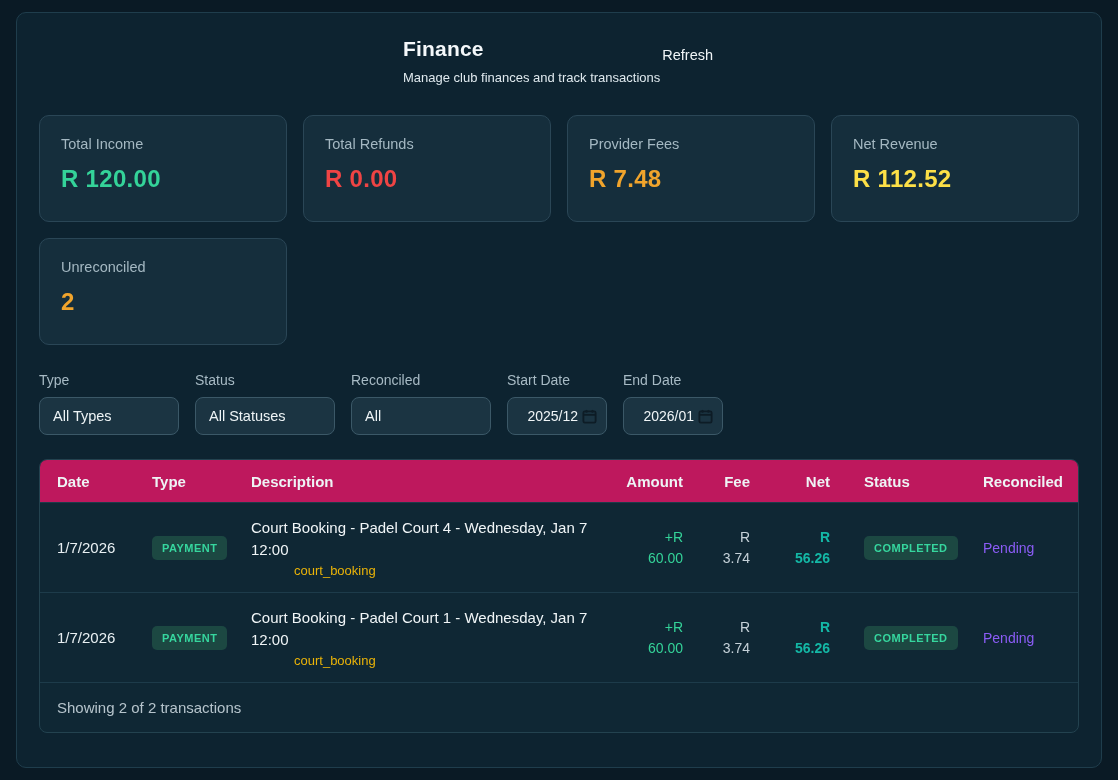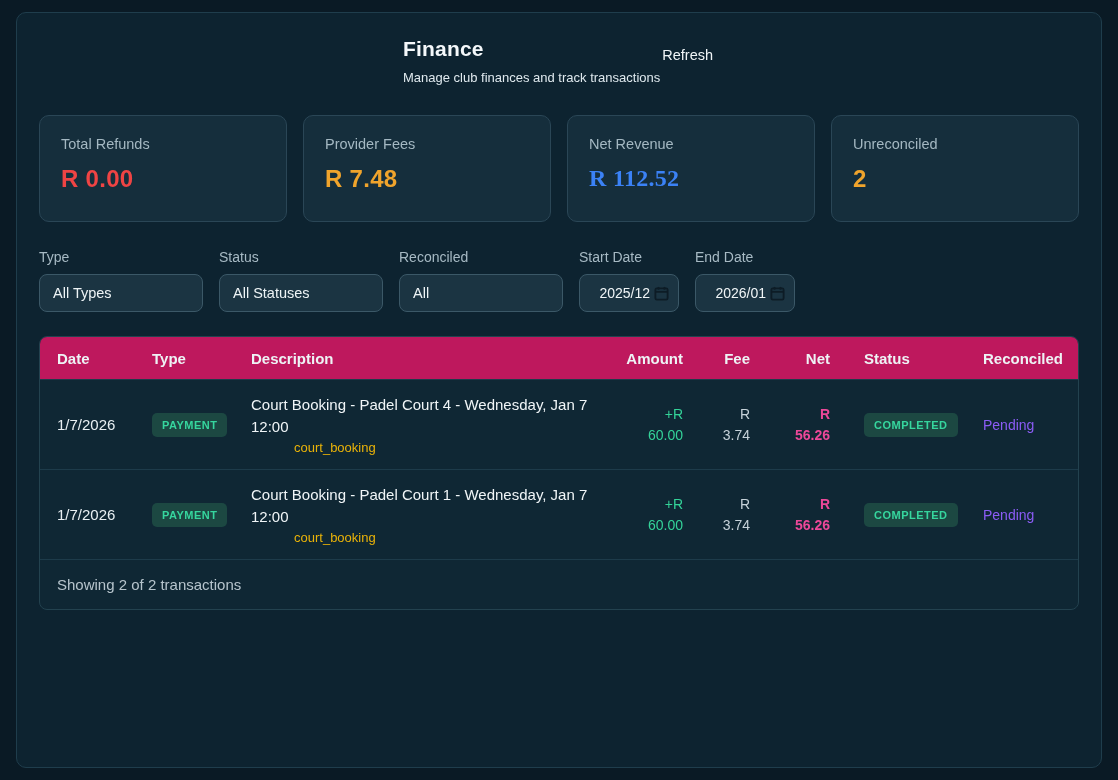--- a/index.html
+++ b/index.html
@@ -49,21 +49,21 @@
     background:#1b3442;
     border:1px solid #3b5867;
     border-radius:8px;
     color:#eef4f6;
     font-family:"Liberation Sans", sans-serif;
     font-size:14.5px;
     padding:9px 13px;
     height:38px;
     cursor:pointer;
   }
-  .w150 { width:164px; }
+  .w150 { width:140px; }
   .date-input {
     width:100px; height:38px;
     background:#1b3442;
     border:1px solid #3b5867;
     border-radius:8px;
     display:flex; align-items:center; justify-content:flex-end;
     padding:0 9px 0 12px;
     font-size:14px; font-weight:500; color:#f0f5f7;
     cursor:text;
   }
@@ -97,21 +97,21 @@
     border-radius:5px;
   }
   .desc-main { font-size:15px; color:#f0f5f7; line-height:1.45; max-width:360px; }
   .desc-sub  { font-size:13px; color:#eab308; margin-top:3px;margin-left:43px; }
   .money {
     display:inline-block; width:min-content;
     text-align:right; line-height:1.5; font-size:14px;
   }
   .money-amount { color:#34d399; font-weight:500; }
   .money-fee    { color:#c6d2d9; }
-  .money-net    { color:#ec4899; font-weight:700; }
+  .money-net    { color:#14b8a6; font-weight:700; }
   .recon-pending { font-size:14px; color:#8b5cf6; font-weight:500; }
   .t-footer {
     border-top:1px solid #1d3b4a;
     padding:16px 17px;
     font-size:15px; color:#b6c4cc;
   }
 </style>
 </head>
 <body>
 
@@ -120,30 +120,34 @@
   <div class="panel-head">
     <div>
       <div class="page-title">Finance</div>
       <div class="page-subtitle">Manage club finances and track transactions</div>
     </div>
     <button class="refresh-btn">Refresh</button>
   </div>
 
   <div class="stats-grid">
     <div class="stat-card">
+      <div class="stat-label">Total Income</div>
+      <div class="stat-value" style="color: rgb(52, 211, 153);">R 120.00</div>
+    </div>
+    <div class="stat-card">
       <div class="stat-label">Total Refunds</div>
       <div class="stat-value" style="color: rgb(239, 68, 68);">R 0.00</div>
     </div>
     <div class="stat-card">
       <div class="stat-label">Provider Fees</div>
       <div class="stat-value" style="color: rgb(240, 164, 44);">R 7.48</div>
     </div>
     <div class="stat-card">
       <div class="stat-label">Net Revenue</div>
-      <div class="stat-value" style="color: #3b82f6; font-family: Liberation Serif, serif;">R 112.52</div>
+      <div class="stat-value" style="color: #fde047;">R 112.52</div>
     </div>
     <div class="stat-card">
       <div class="stat-label">Unreconciled</div>
       <div class="stat-value" style="color: rgb(240, 164, 44);">2</div>
     </div>
   </div>
 
   <div class="filters">
     <div>
       <div class="filter-label">Type</div>

